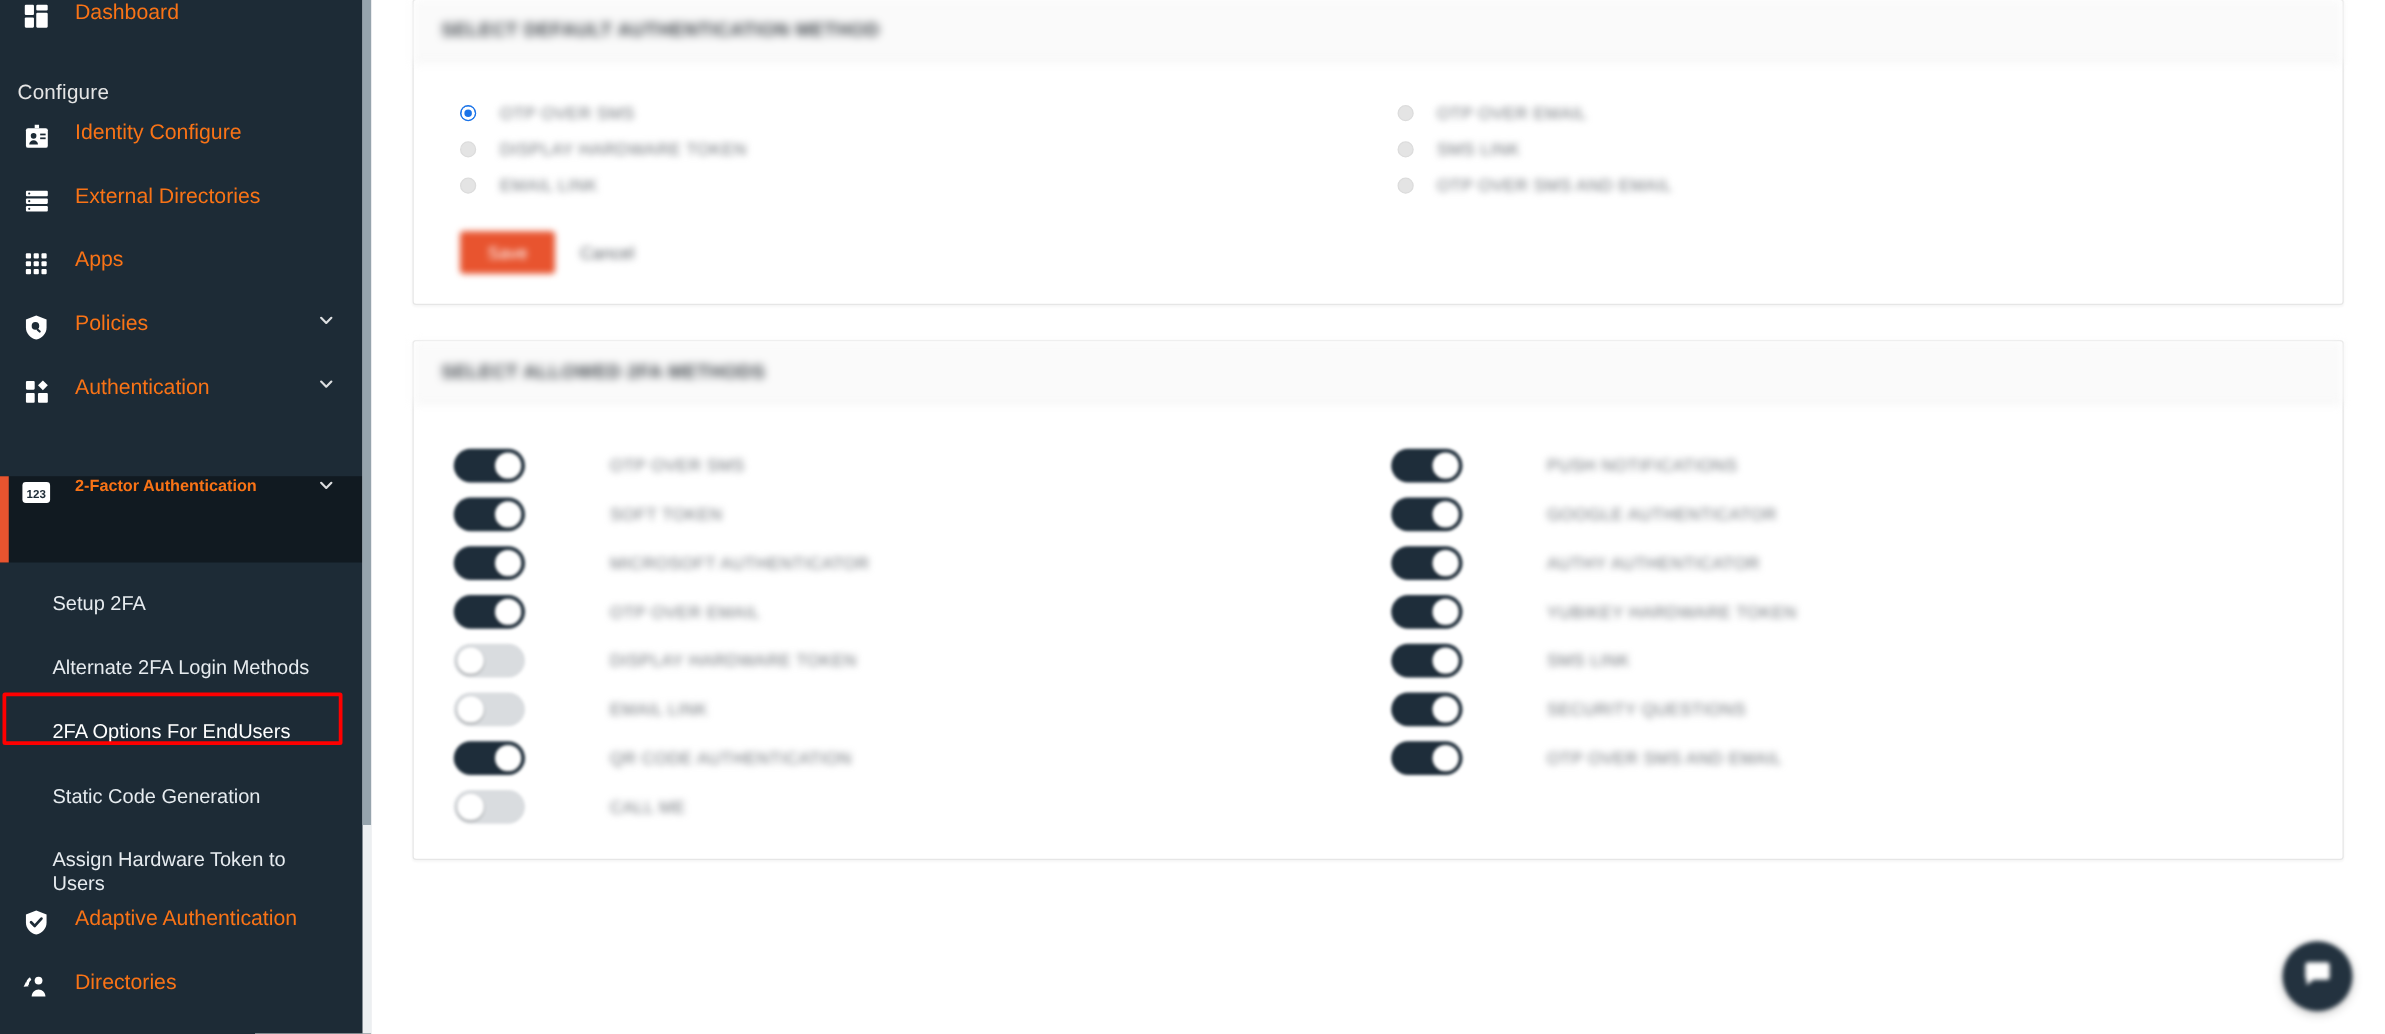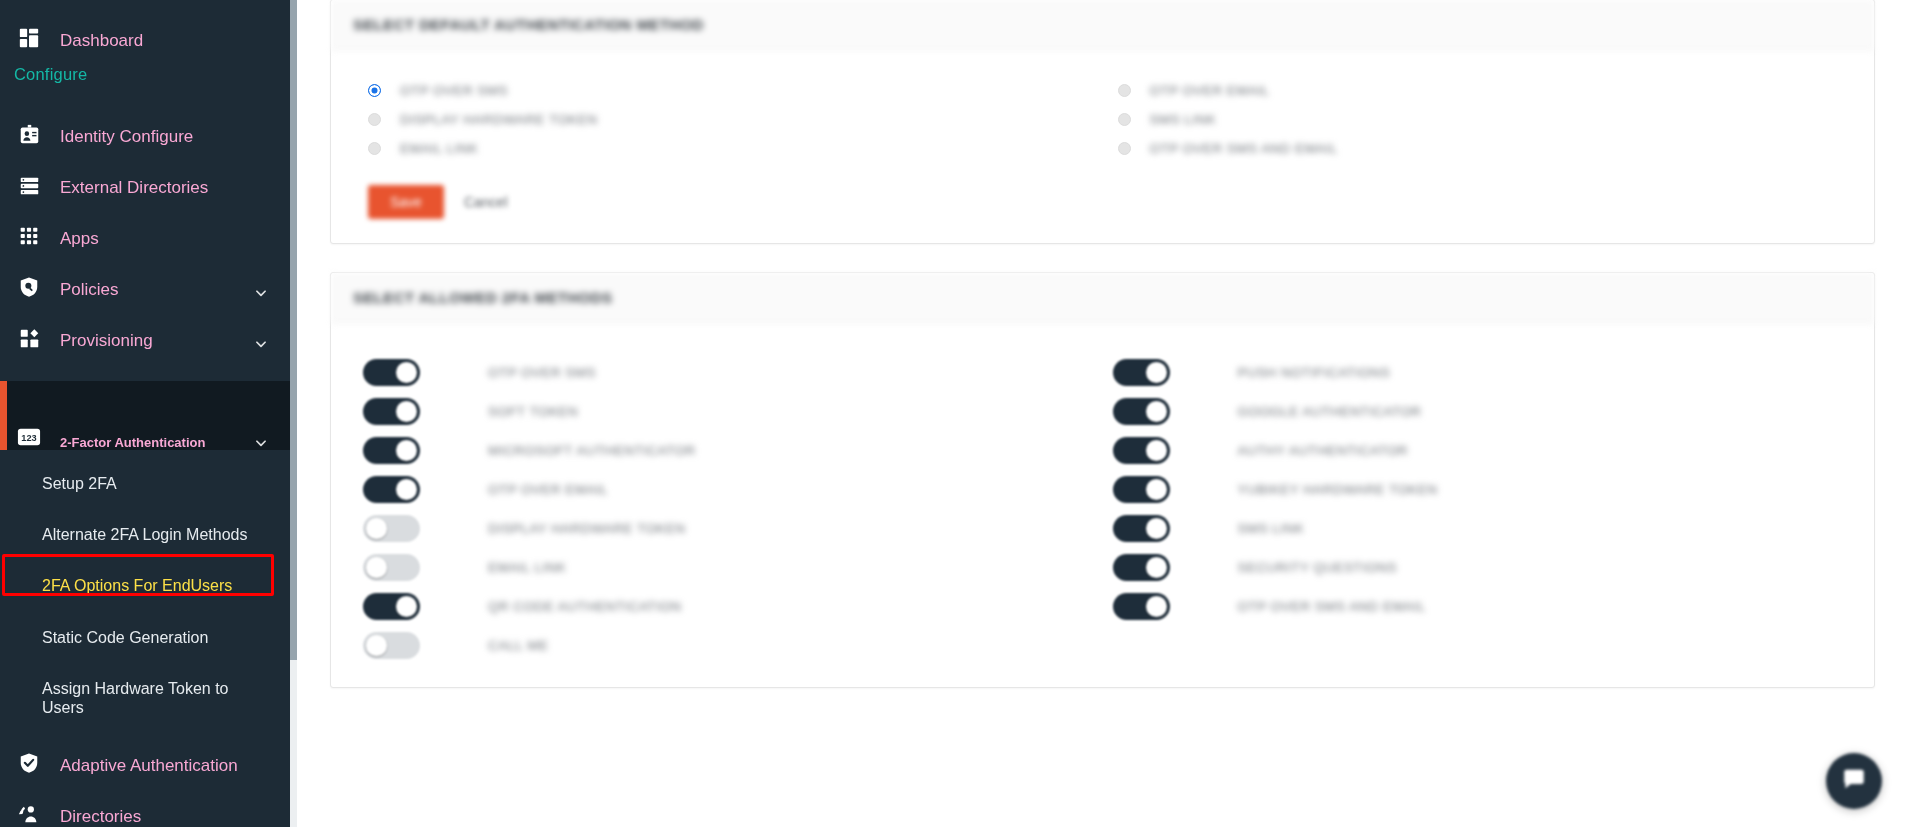--- a/index.html
+++ b/index.html
@@ -16,41 +16,41 @@
     position: relative;
     width: 297px; height: 827px;
     background: #1d2b36;
     flex: 0 0 297px;
     overflow: hidden;
   }
   .sb-scroll { position: relative; width: 290px; height: 827px; }
 
   .sb-item {
     position: relative;
-    display: flex; align-items: flex-end;
+    display: flex; align-items: flex-start;
     height: 51px;
     padding: 0 22px 0 14px;
-    color: #f9a8d4;
+    color: #f97316;
     font-size: 17px;
     cursor: pointer;
   }
   .sb-item .ic {
     width: 30px; height: 26px;
     flex: 0 0 30px;
     display: flex; align-items: center; justify-content: center;
     margin-right: 16px;
   }
   .sb-item .lbl { flex: 1 1 auto; line-height: 1.2; }
   .sb-item .chev {
     flex: 0 0 14px; width: 14px; height: 14px;
     opacity: .85;
   }
 
   .sb-section {
-    color: #14b8a6;
+    color: #e5e5e5;
     font-size: 16.5px;
     padding: 14px 0 12px 14px;
     letter-spacing: .2px;
   }
 
   .sb-item.active {
     background: #111a21;
     font-weight: bold;
     height: 69px;
     margin-top: 30px;
@@ -65,21 +65,21 @@
   .sb-sub {
     display: flex; align-items: center;
     min-height: 40px;
     padding: 24px 20px 8px 42px;
     color: #e6ebef;
     font-size: 16px;
     line-height: 1.2;
     cursor: pointer;
   }
   .sb-sub.highlight {
-    color: #fde047;
+    color: #ffffff;
     position: relative;
   }
   .hl-box {
     position: absolute;
     left: 2px; top: 554px;
     width: 272px; height: 42px;
     border: 3px solid #ff0000;
     border-radius: 2px;
     pointer-events: none;
     z-index: 40;
@@ -304,21 +304,21 @@
 
       <div class="sb-item">
         <span class="ic">
           <svg class="gi" width="21" height="21" viewBox="0 0 24 24" fill="#fff">
             <rect x="2" y="2" width="8" height="8" rx="1"></rect>
             <rect x="2" y="13" width="8" height="9" rx="1"></rect>
             <rect x="13" y="13" width="9" height="9" rx="1"></rect>
             <path d="M17.5 1.5 22 6l-4.5 4.5L13 6z"></path>
           </svg>
         </span>
-        <span class="lbl">Provisioning</span>
+        <span class="lbl">Authentication</span>
         <span class="chev">
           <svg class="gi" width="14" height="14" viewBox="0 0 24 24" fill="none" stroke="#fff" stroke-width="3" stroke-linecap="round" stroke-linejoin="round">
               <polyline points="5,9 12,16 19,9"></polyline>
             </svg>
         </span>
       </div>
 
       <div class="sb-item active">
         <span class="ic">
           <svg class="gi" width="24" height="20" viewBox="0 0 26 20">

